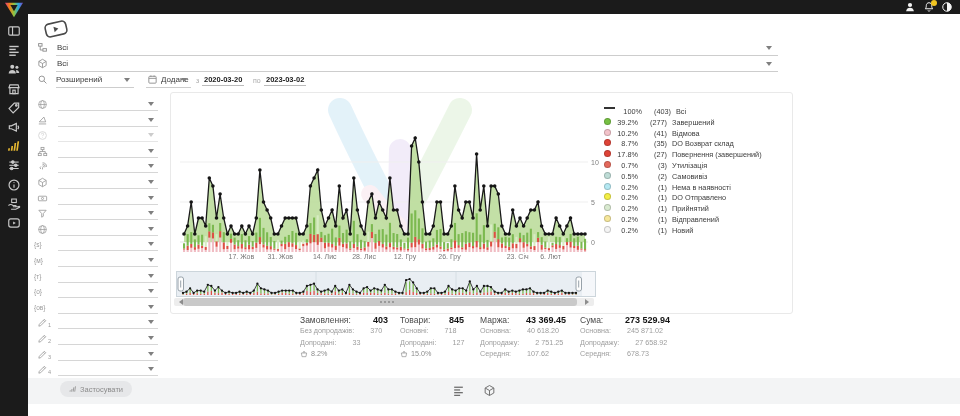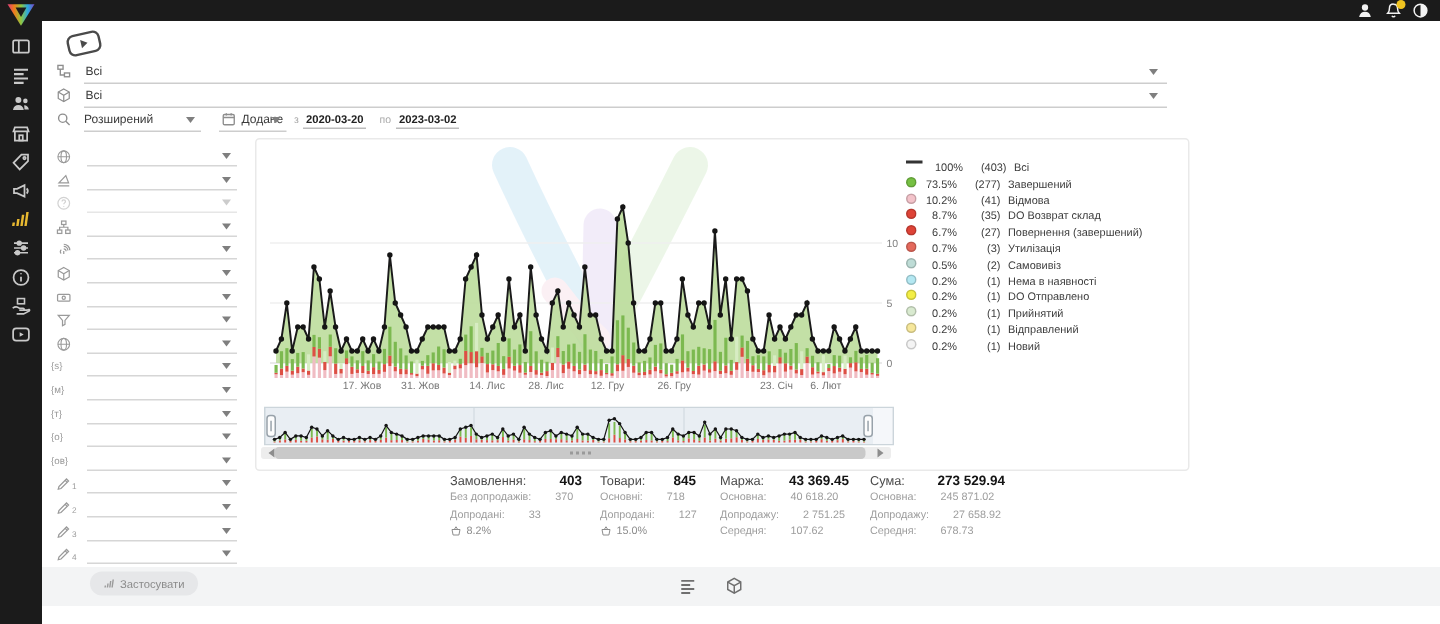--- a/index.html
+++ b/index.html
@@ -999,39 +999,39 @@
 
   <div class="abs legend" id="legend">
       <div class="lg-row">
         <span class="lg-line"></span>
         <span class="lg-pct">100%</span>
         <span class="lg-cnt">(403)</span>
         <span class="lg-lbl">Всі</span>
       </div>
       <div class="lg-row">
         <span class="lg-dot" style="background: rgb(118, 192, 67);"></span>
-        <span class="lg-pct">73.5%</span>
+        <span class="lg-pct">39.2%</span>
         <span class="lg-cnt">(277)</span>
         <span class="lg-lbl">Завершений</span>
       </div>
       <div class="lg-row">
         <span class="lg-dot" style="background: rgb(243, 195, 202);"></span>
         <span class="lg-pct">10.2%</span>
         <span class="lg-cnt">(41)</span>
         <span class="lg-lbl">Відмова</span>
       </div>
       <div class="lg-row">
         <span class="lg-dot" style="background: rgb(222, 67, 55);"></span>
         <span class="lg-pct">8.7%</span>
         <span class="lg-cnt">(35)</span>
         <span class="lg-lbl">DO Возврат склад</span>
       </div>
       <div class="lg-row">
         <span class="lg-dot" style="background: rgb(222, 67, 55);"></span>
-        <span class="lg-pct">6.7%</span>
+        <span class="lg-pct">17.8%</span>
         <span class="lg-cnt">(27)</span>
         <span class="lg-lbl">Повернення (завершений)</span>
       </div>
       <div class="lg-row">
         <span class="lg-dot" style="background: rgb(228, 105, 92);"></span>
         <span class="lg-pct">0.7%</span>
         <span class="lg-cnt">(3)</span>
         <span class="lg-lbl">Утилізація</span>
       </div>
       <div class="lg-row">

